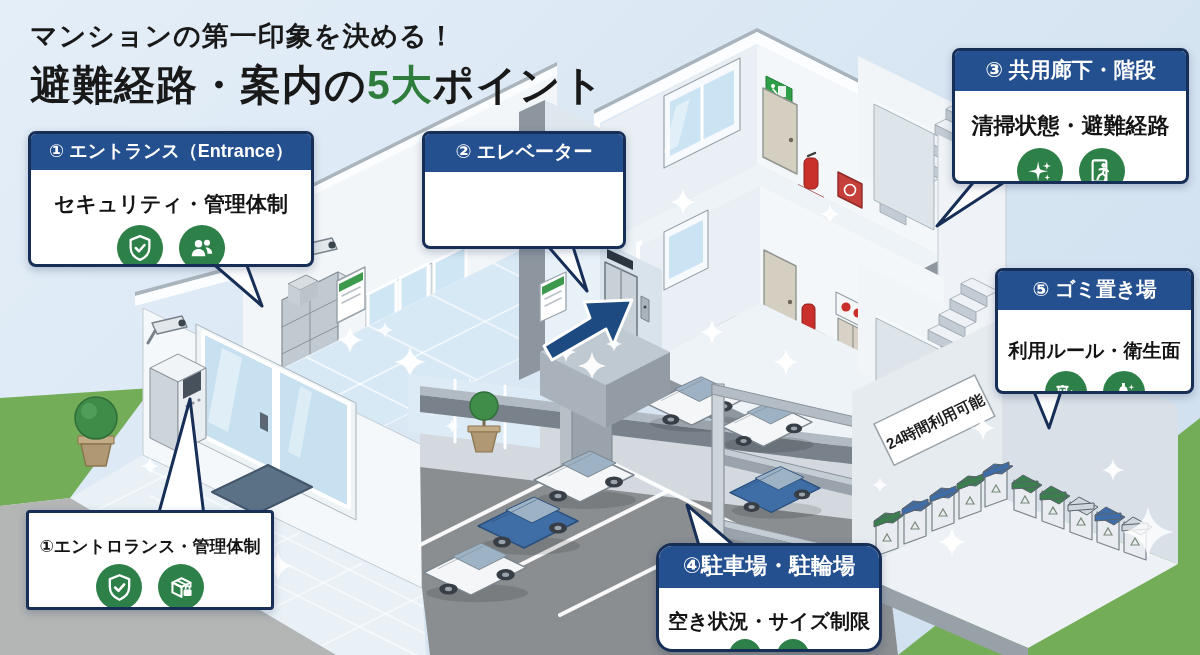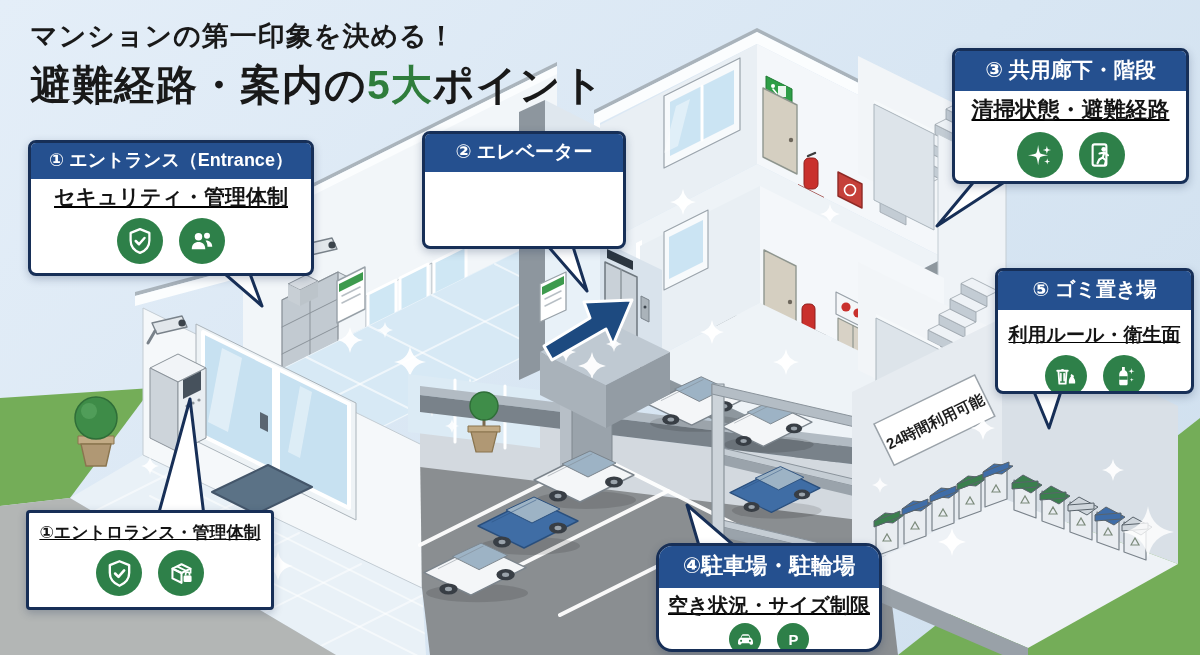--- a/index.html
+++ b/index.html
@@ -8,25 +8,25 @@
     font-family:"Liberation Sans","DejaVu Sans",sans-serif;}
   #scene{position:absolute;left:0;top:0;z-index:1;}
   #tails{position:absolute;left:0;top:0;z-index:4;pointer-events:none;}
   .title{position:absolute;left:30px;top:18px;z-index:7;color:#191919;}
   .t1{font-size:27px;font-weight:900;letter-spacing:1px;}
   .t2{font-size:41px;font-weight:900;letter-spacing:1px;margin-top:4px;}
   .t2 .hl{color:#2f7d3c;}
   .callout{position:absolute;background:#fff;border:3px solid #172f57;border-radius:8px;
     box-shadow:0 3px 8px rgba(20,40,80,.25);z-index:6;display:flex;flex-direction:column;overflow:hidden;}
   .co-header{background:#25508f;color:#fff;font-weight:800;text-align:center;padding:5px 2px 7px;white-space:nowrap;}
-  .co-body{flex:1;display:flex;flex-direction:column;justify-content:center;gap:7px;padding:4px 4px 10px;text-decoration:underline;}
+  .co-body{flex:1;display:flex;flex-direction:column;justify-content:center;gap:7px;padding:20px 4px 10px;}
   .co-text{font-weight:800;color:#141414;text-align:center;white-space:nowrap;}
   .co-icons{display:flex;justify-content:center;gap:16px;}
   .ic{border-radius:50%;display:flex;align-items:center;justify-content:center;background:#2e8049;}
-  #c-entrance{left:28px;top:140px;width:280px;height:130px;}
+  #c-entrance{left:28px;top:131px;width:280px;height:130px;}
   #c-entrance .co-header{font-size:18px;} #c-entrance .co-text{font-size:21px;}
   #c-entrance .ic{width:46px;height:46px;} #c-entrance .ic svg{width:30px;height:30px;}
   #c-elevator{left:422px;top:131px;width:198px;height:112px;}
   #c-elevator .co-header{font-size:19px;} #c-elevator .co-text{font-size:22px;}
   #c-elevator .ic{width:42px;height:42px;} #c-elevator .ic svg{width:28px;height:28px;}
   #c-corridor{left:952px;top:48px;width:231px;height:130px;}
   #c-corridor .co-header{font-size:21px;} #c-corridor .co-text{font-size:22px;}
   #c-corridor .ic{width:46px;height:46px;} #c-corridor .ic svg{width:30px;height:30px;}
   #c-parking{left:656px;top:543px;width:220px;height:103px;border-radius:16px;}
   #c-parking .co-header{font-size:22px;} #c-parking .co-text{font-size:20px;}

